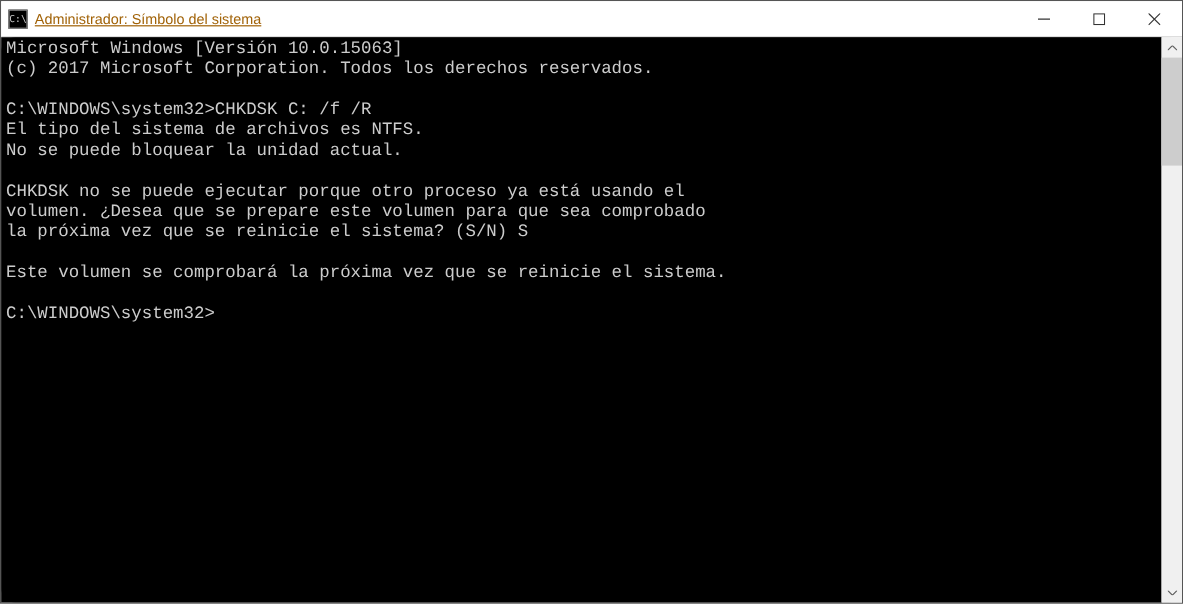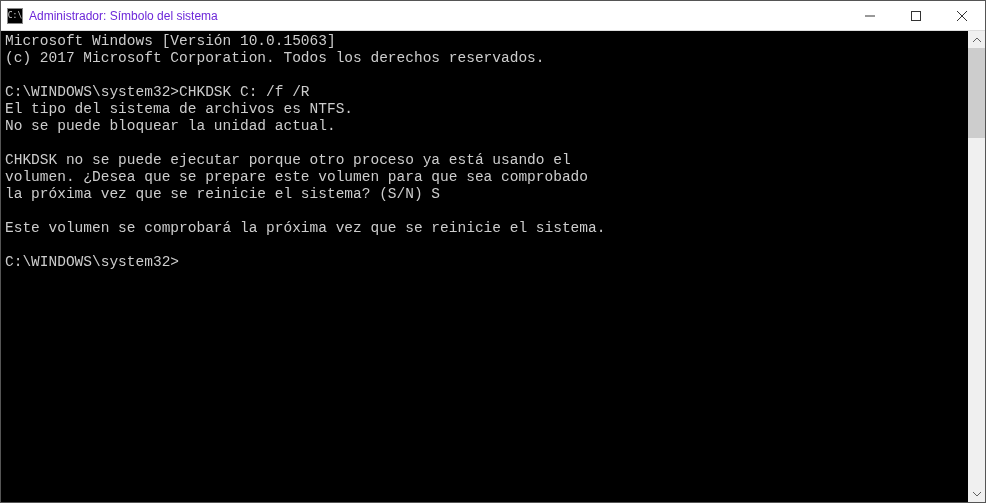--- a/index.html
+++ b/index.html
@@ -37,22 +37,23 @@
       display: flex;
       align-items: center;
       justify-content: center;
       font-size: 8px;
       color: #ccc;
       font-family: monospace;
       margin-right: 6px;
     }
     .titlebar-text {
       font-size: 12px;
-      color: #6d28d9;
+      color: #a16207;
       flex: 1;
+      text-decoration: underline;
     }
     .window-controls {
       display: flex;
       height: 100%;
     }
     .window-control-btn {
       width: 46px;
       height: 100%;
       display: flex;
       align-items: center;

